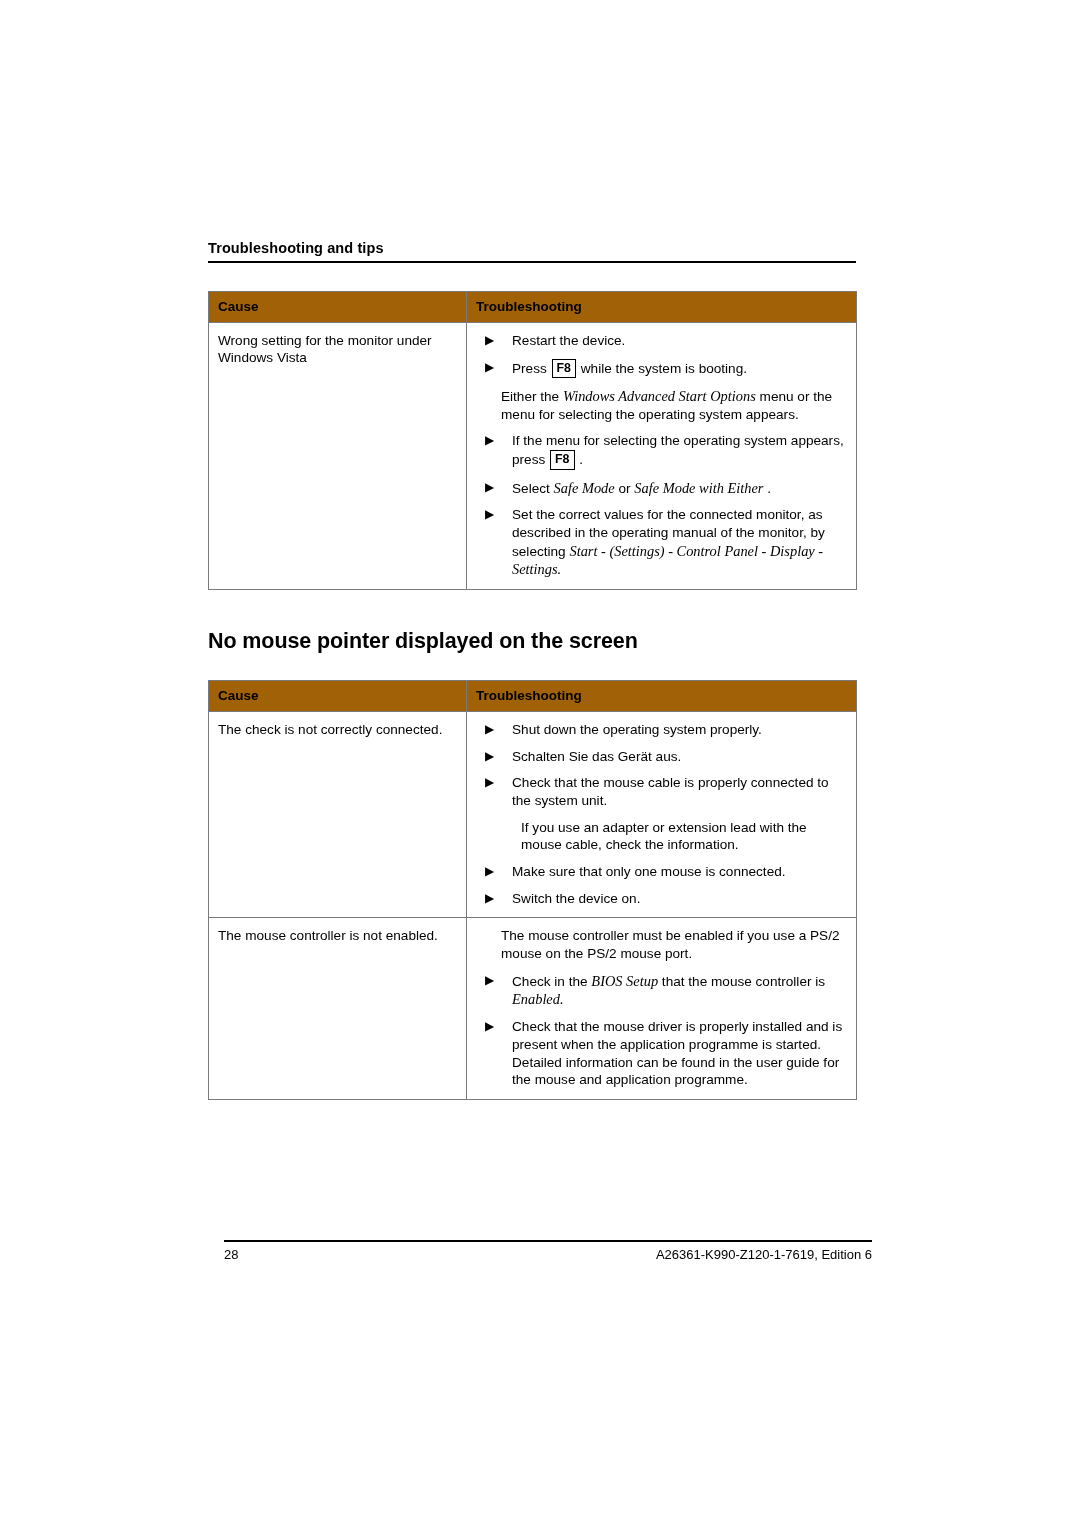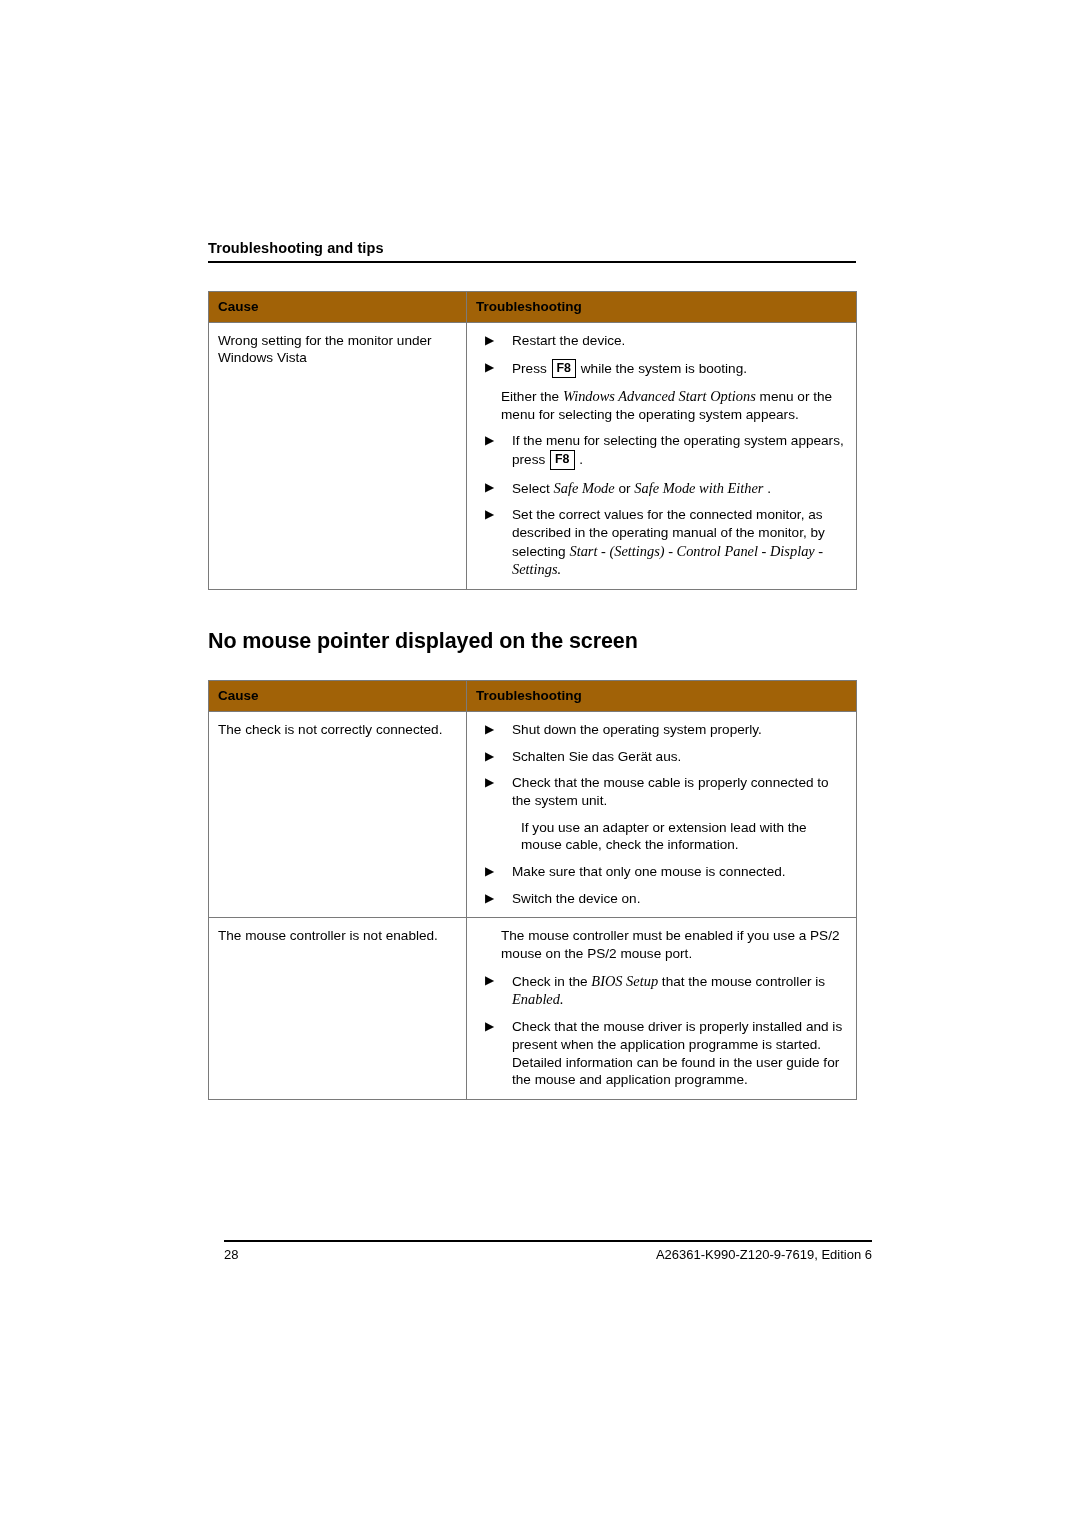--- a/index.html
+++ b/index.html
@@ -265,17 +265,17 @@
         </tr>
       </tbody>
     </table>
 
   </div>
 
   <div class="footer">
     <div class="footer-rule"></div>
     <div class="footer-line">
       <span>28</span>
-      <span>A26361-K990-Z120-9-7619, Edition 6</span>
+      <span>A26361-K990-Z120-1-7619, Edition 6</span>
     </div>
   </div>
 
 </div>
 
 </body></html>

